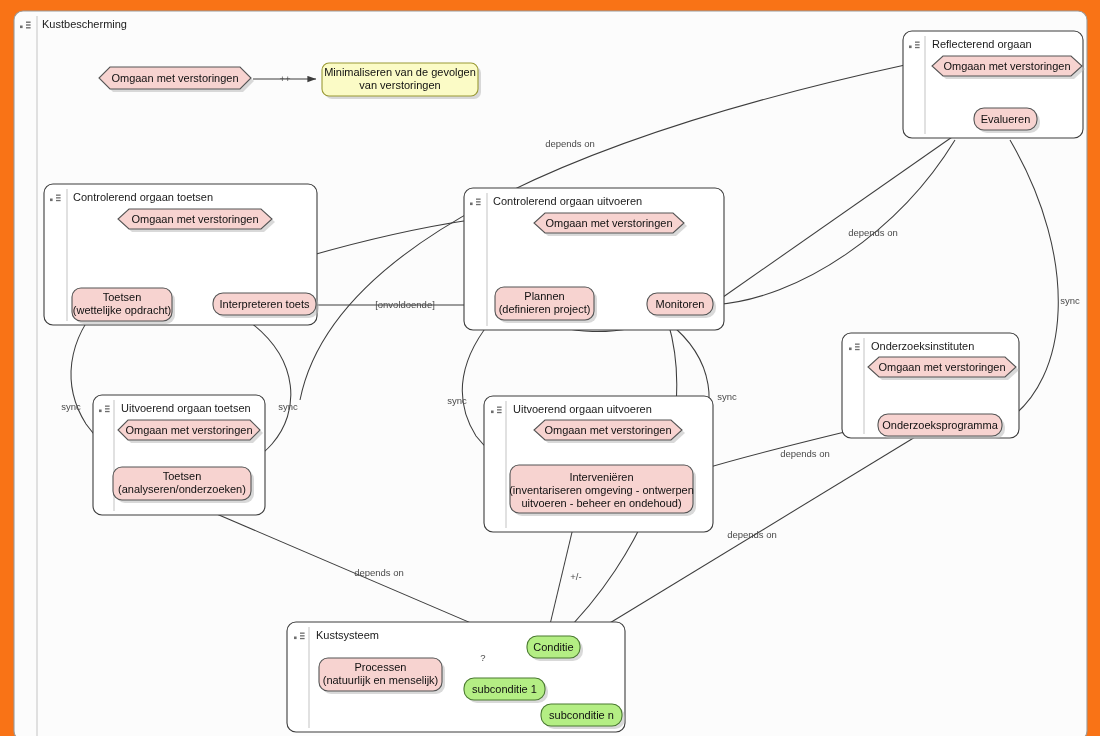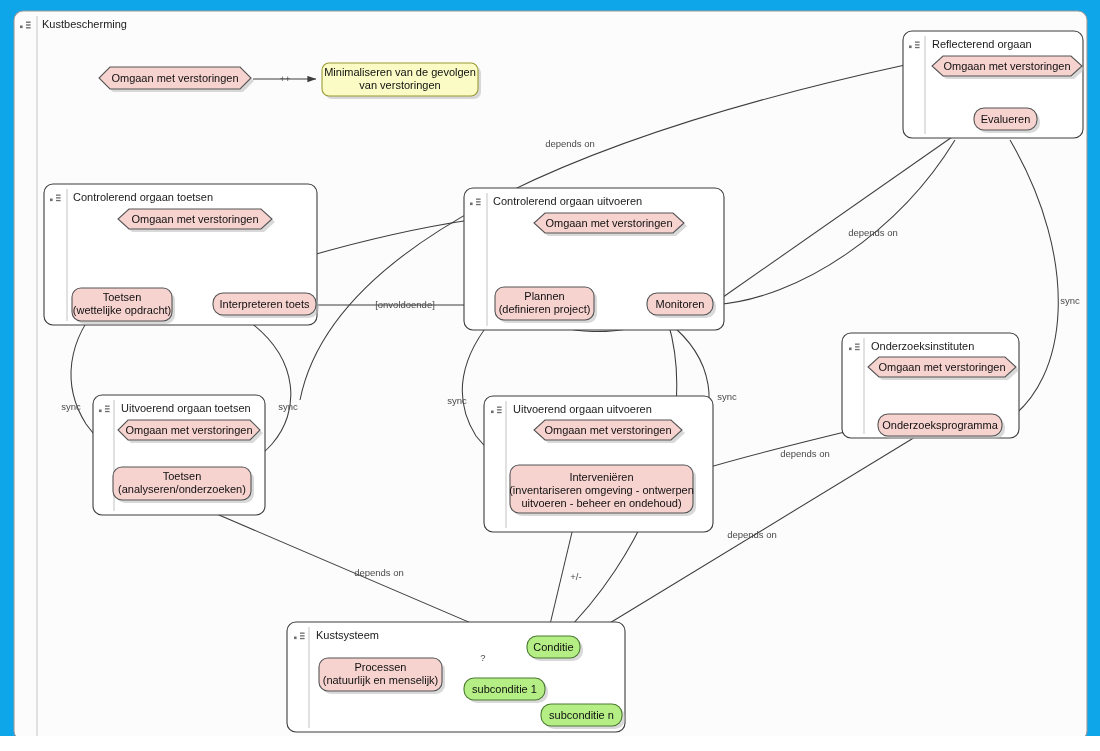--- a/index.html
+++ b/index.html
@@ -1,17 +1,17 @@
 <!DOCTYPE html>
 <html><head>
 <meta charset="utf-8">
 <style>
   html,body{margin:0;padding:0;background:#ffffff;}
   body{font-family:"Liberation Sans", sans-serif;}
-  #canvas{position:relative;width:1100px;height:736px;overflow:hidden;background:#0ea5e9;}
+  #canvas{position:relative;width:1100px;height:736px;overflow:hidden;background:#f97316;}
   svg{display:block;}
   .pkg-title{font-size:11px;fill:#1a1a1a;font-family:"Liberation Sans",sans-serif;}
   .node-label{font-size:11px;fill:#101010;font-family:"Liberation Sans",sans-serif;text-anchor:middle;}
   .edge-label{font-size:9.5px;fill:#4a4a4a;font-family:"Liberation Sans",sans-serif;text-anchor:middle;}
   .pkgbox{fill:#ffffff;stroke:#3c3c3c;stroke-width:1.1;}
   .outerbox{fill:#fcfcfc;stroke:#9a9a9a;stroke-width:1.1;}
   .divider{stroke:#c8c8c8;stroke-width:1.1;}
   .task{fill:#f7d3d0;stroke:#555555;stroke-width:1.1;}
   .goal{fill:#fbfbc6;stroke:#9a9a35;stroke-width:1.1;}
   .soft{fill:#b4ee84;stroke:#4a7a30;stroke-width:1.1;}

